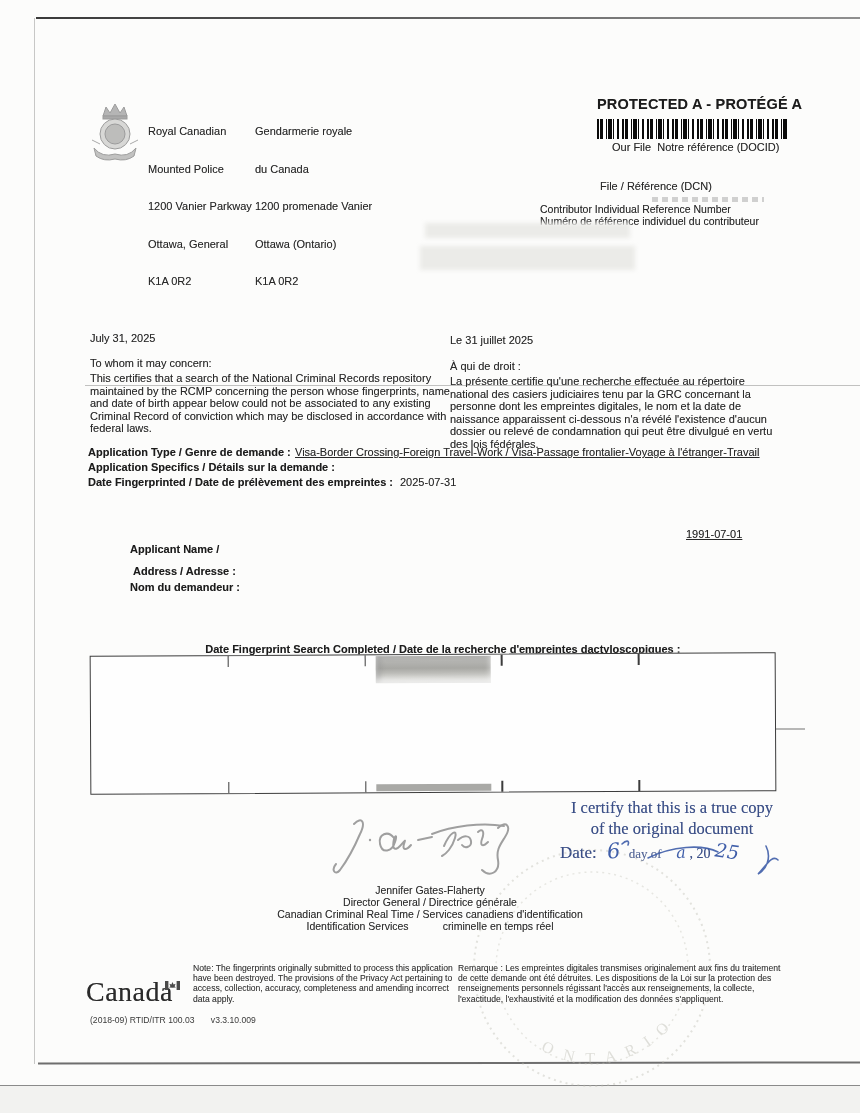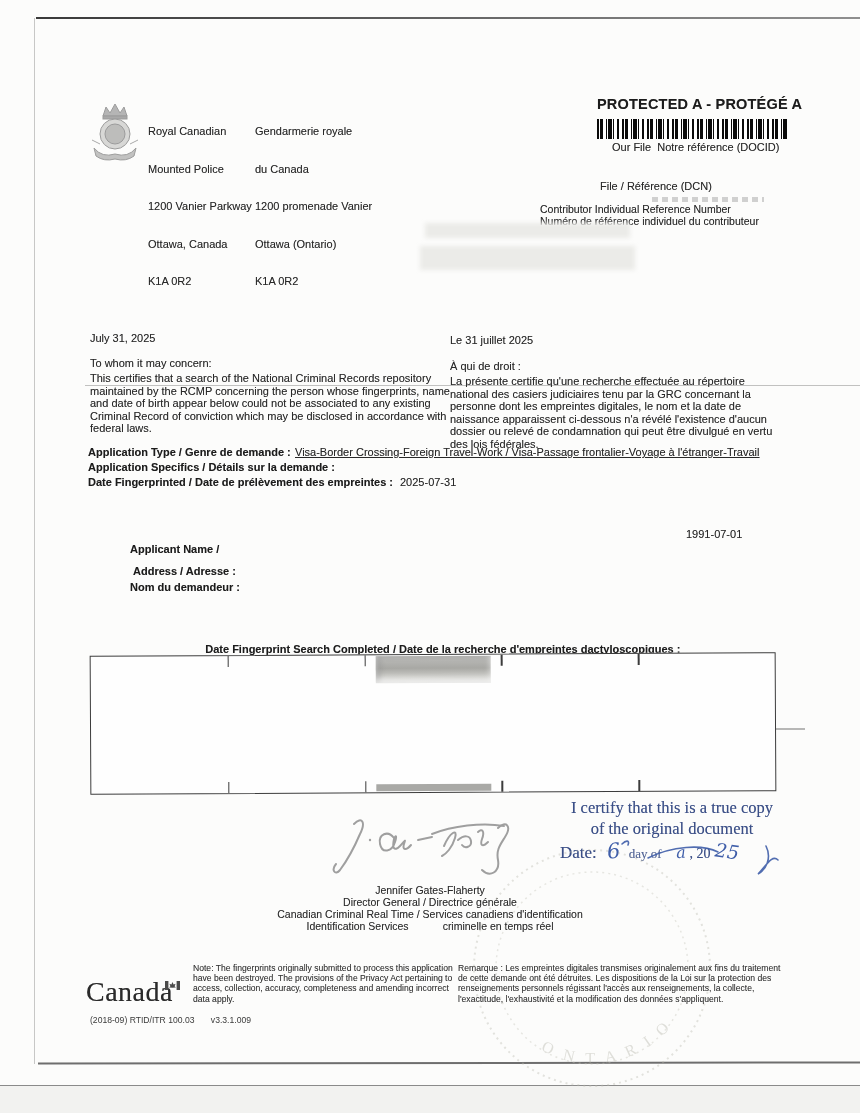--- a/index.html
+++ b/index.html
@@ -73,21 +73,21 @@
         <path d="M6 48 Q14 58 27 54 Q40 58 48 48 L46 56 Q38 62 27 59 Q16 62 8 56 Z" fill="#b9b9b7"></path>
         <path d="M4 40 L12 44 M50 40 L42 44" stroke="#9a9a9a"></path>
       </g>
     </svg>
   </div>
 
   <div class="t" style="left:148px;top:100px;">
     <div>Royal Canadian</div>
     <div>Mounted Police</div>
     <div>1200 Vanier Parkway</div>
-    <div>Ottawa, Canada</div>
+    <div>Ottawa, General</div>
     <div>K1A 0R2</div>
   </div>
   <div class="t" style="left:255px;top:100px;">
     <div>Gendarmerie royale</div>
     <div>du Canada</div>
     <div>1200 promenade Vanier</div>
     <div>Ottawa (Ontario)</div>
     <div>K1A 0R2</div>
   </div>
 
@@ -113,21 +113,21 @@
   <div class="t b" style="left:88px;top:446px;">Application Type / Genre de demande :</div>
   <div class="t" style="left:295px;top:446px;width:470px;text-decoration:underline;">Visa-Border Crossing-Foreign Travel-Work / Visa-Passage frontalier-Voyage à l'étranger-Travail</div>
   <div class="t b" style="left:88px;top:461px;">Application Specifics / Détails sur la demande :</div>
   <div class="t b" style="left:88px;top:476px;">Date Fingerprinted / Date de prélèvement des empreintes :</div>
   <div class="t" style="left:400px;top:476px;">2025-07-31</div>
 
   <div class="t b right" style="left:130px;width:135px;top:518px;">
     <div>Applicant Name /</div>
     <div>Nom du demandeur :</div>
   </div>
-  <div class="t" style="left:686px;top:528px;">1991-07-01</div>
+  <div class="t" style="left:686px;top:528px;text-decoration:underline;">1991-07-01</div>
   <div class="t b" style="left:133px;top:553px;margin-top:12px;">Address / Adresse :</div>
 
   <div class="t b" style="left:193px;top:630px;">
     <span>Date Fingerprint Search Completed / Date de la recherche d'empreintes dactyloscopiques :</span>
     <span style="margin-left:8px;">2025-07-31</span>
   </div>
 
   <div class="fpbox">
     <div class="tick" style="left:20%;top:0;"></div>
     <div class="tick" style="left:40%;top:0;"></div>
@@ -208,16 +208,16 @@
   <div style="position:absolute;left:165px;top:976px;">
     <svg width="15" height="9" viewBox="0 0 15 9">
       <rect x="0" y="0" width="3.4" height="9" fill="#4a4a4a"></rect>
       <rect x="11.6" y="0" width="3.4" height="9" fill="#4a4a4a"></rect>
       <path d="M7.5 1 L8.6 3.4 L10.6 2.8 L9.6 5.2 L10.9 6.4 L7.5 6.8 L4.1 6.4 L5.4 5.2 L4.4 2.8 L6.4 3.4 Z" fill="#4a4a4a"></path>
     </svg>
   </div>
 
   <div class="formnum">
     <span>(2018-09) RTID/ITR 100.03</span>
-    <span>v3.3.1.009</span>
+    <span>v3.3.10.009</span>
   </div>
 
 </div>
 
 </body></html>

